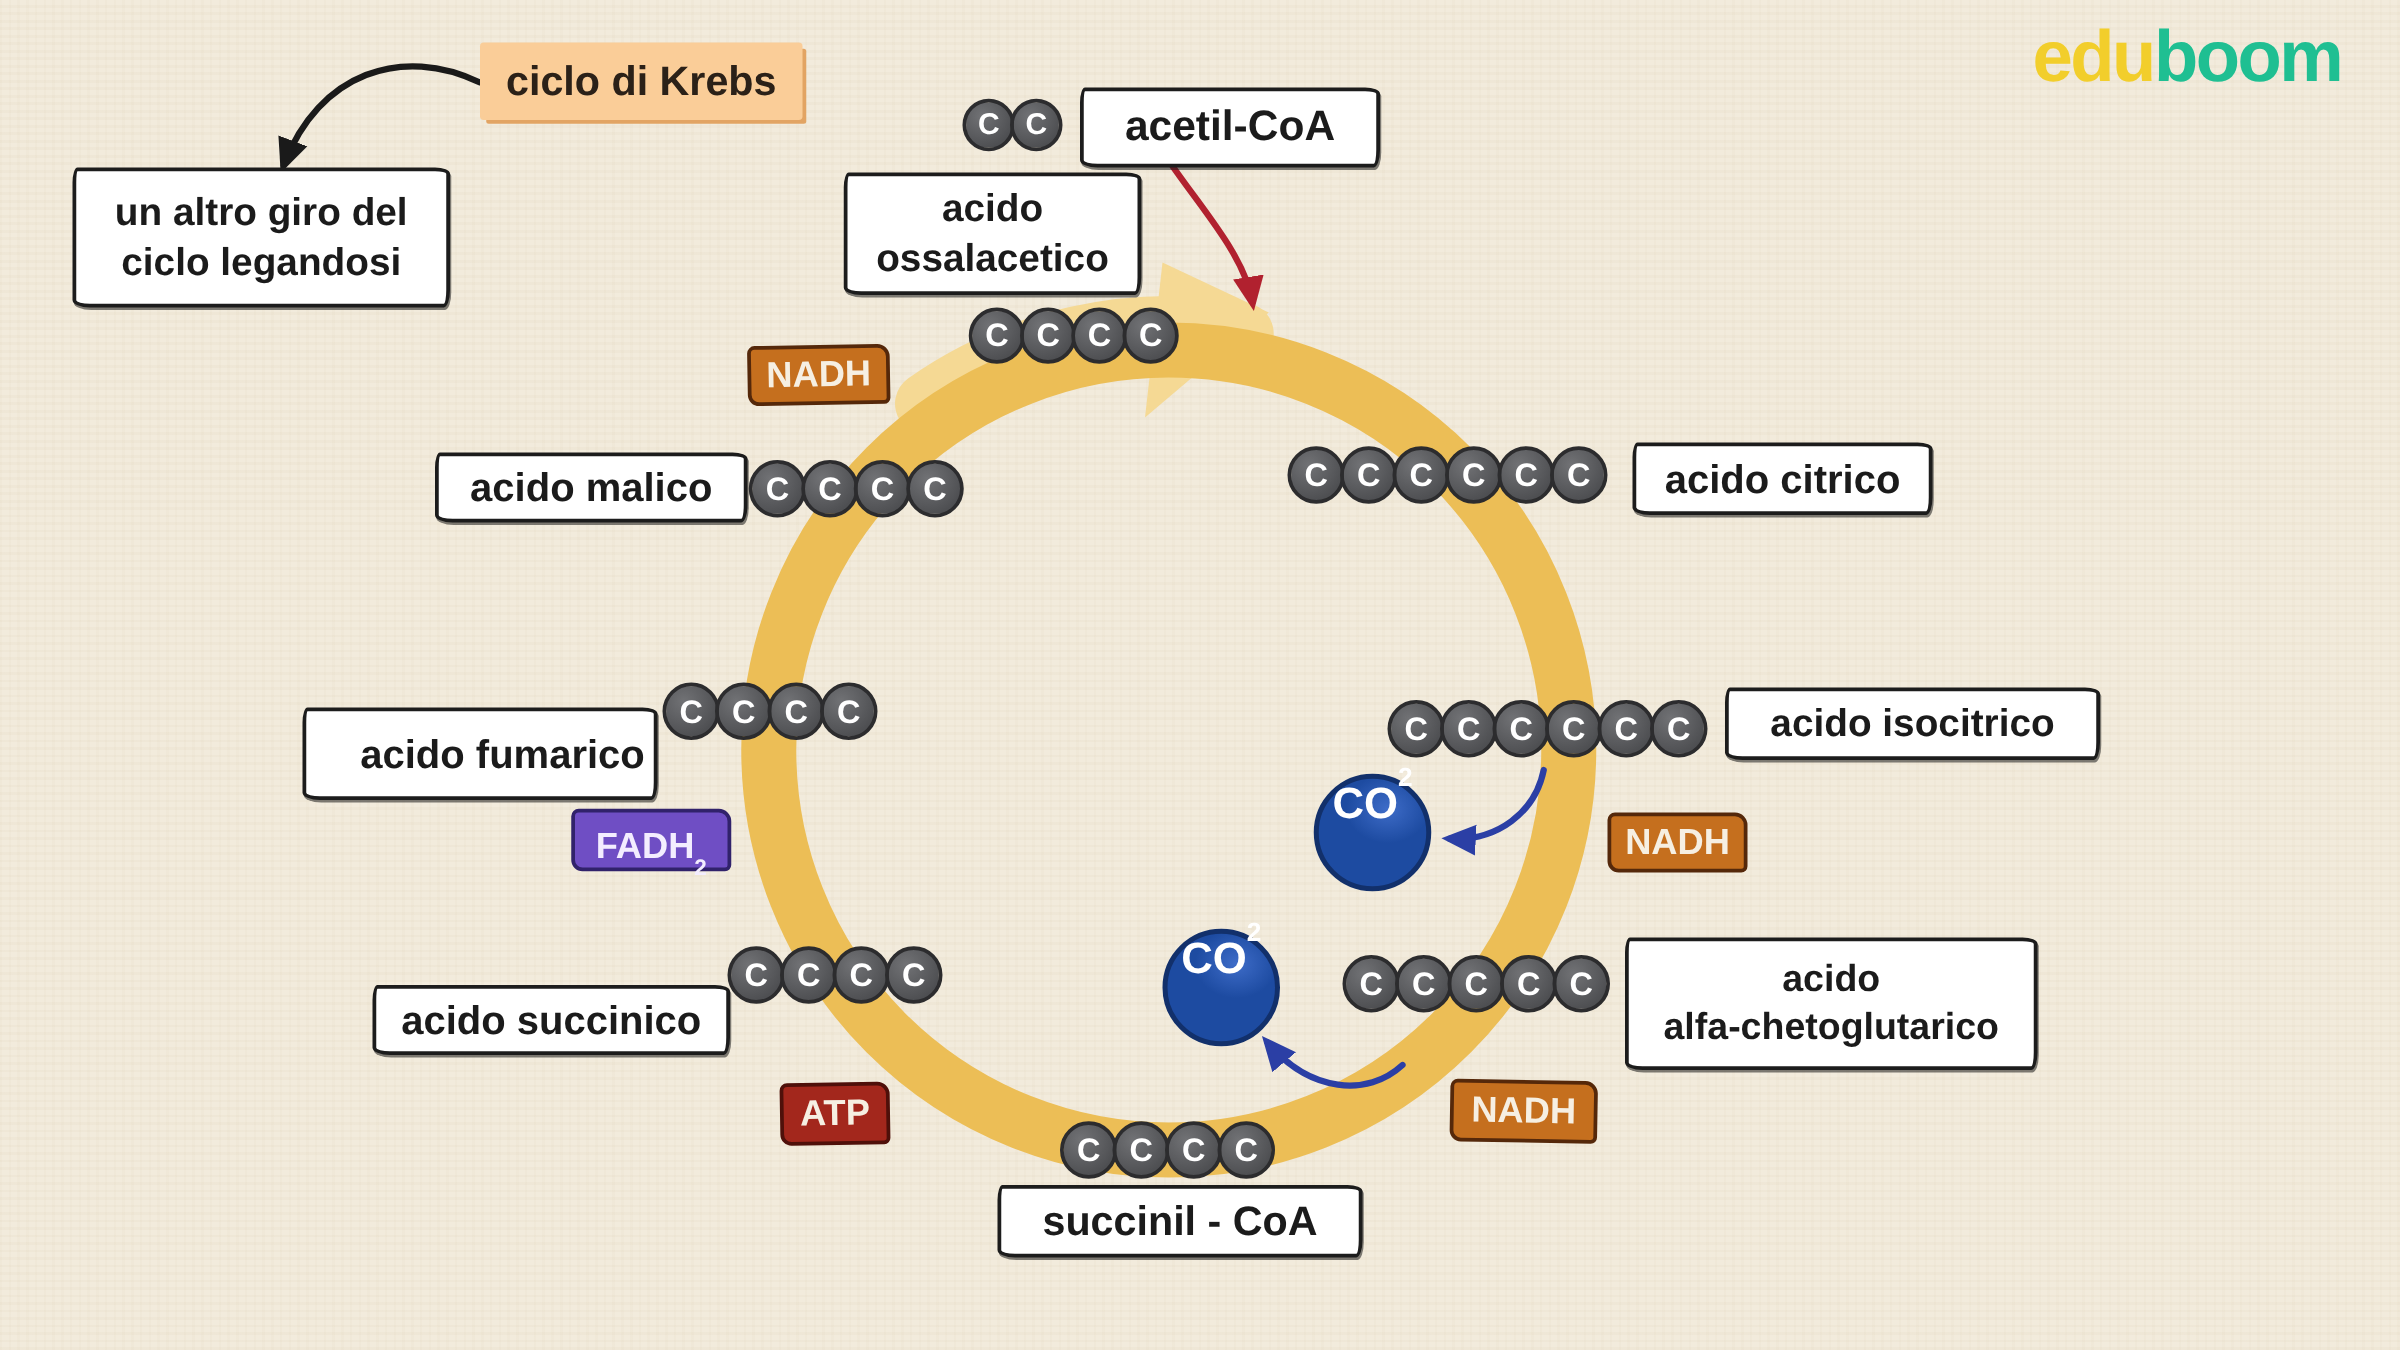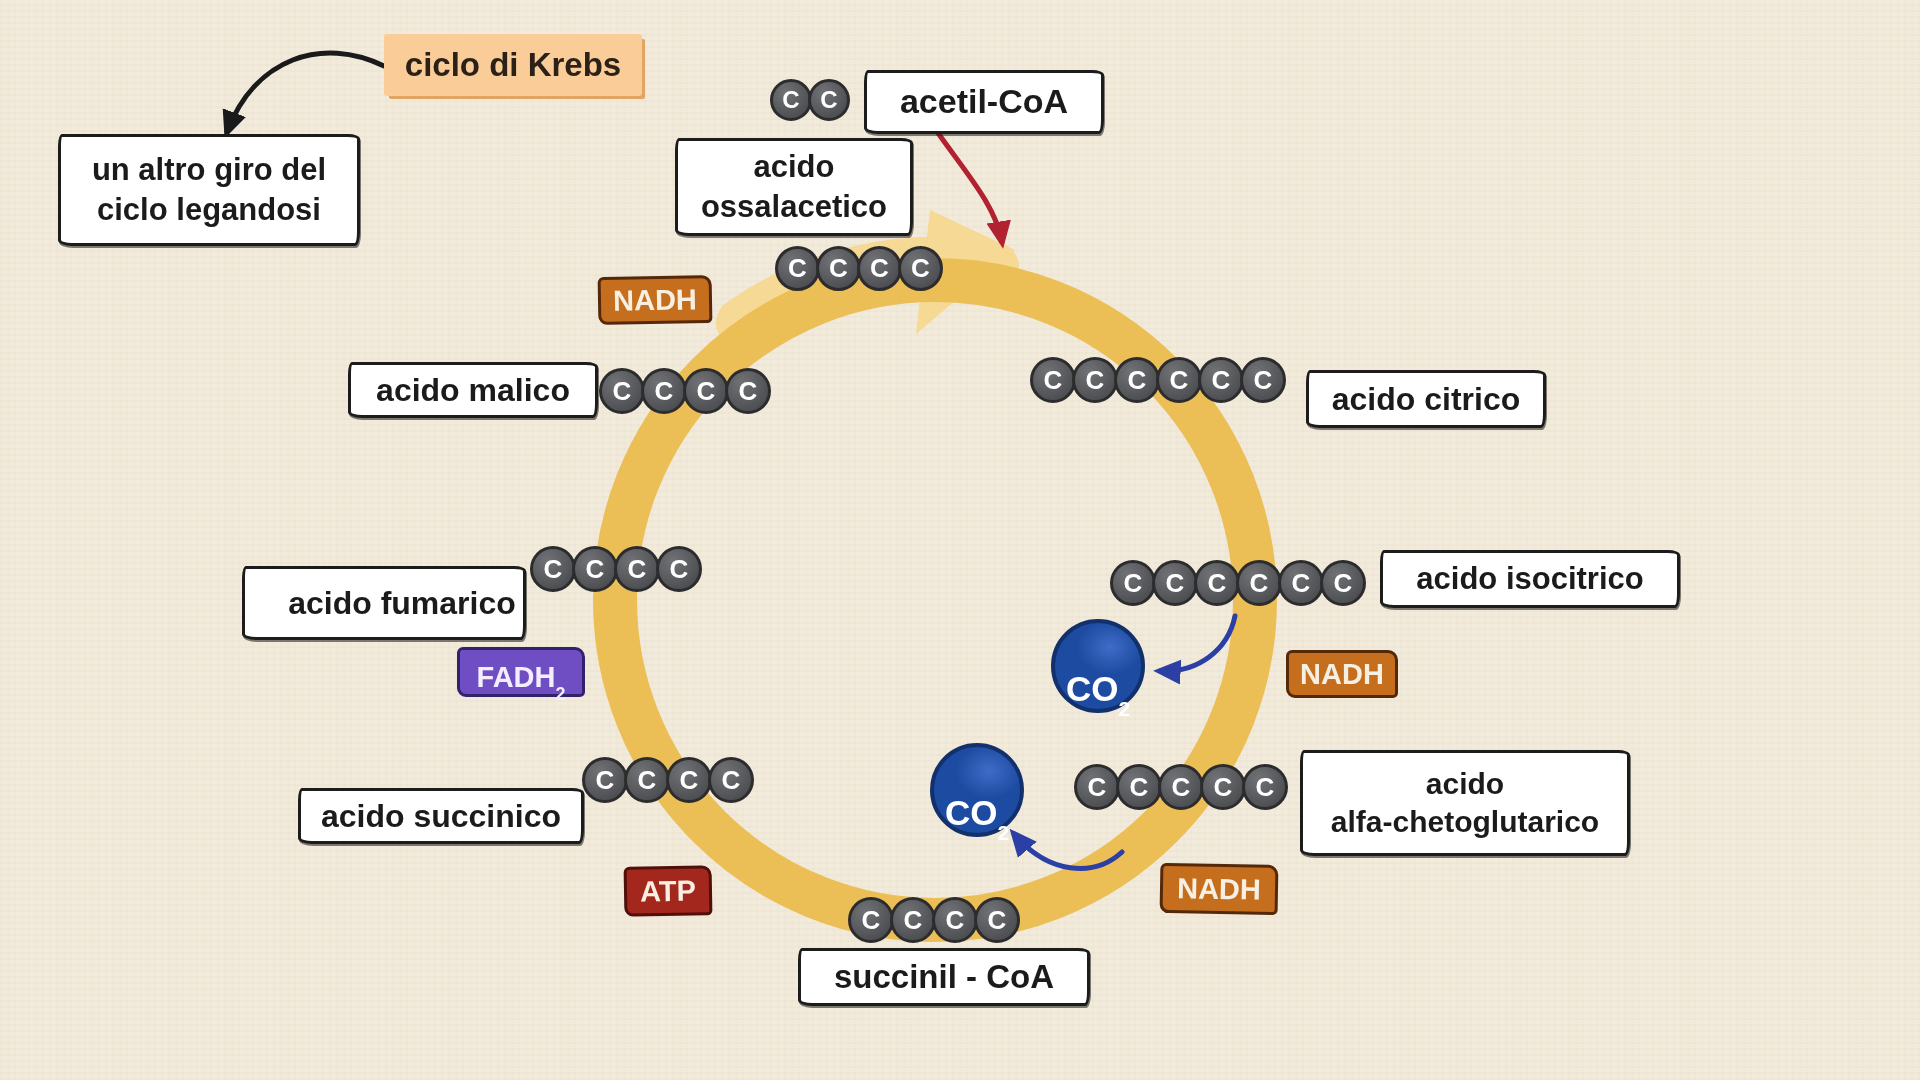--- a/index.html
+++ b/index.html
@@ -52,42 +52,42 @@
   .atp{background:#A3271C;border-color:#4F100A;}
   .fadh{background:#6F4EC4;border-color:#31226B;color:#F3EDFF;align-items:flex-end;}
   .rot-l{transform:rotate(-1deg);}
   .rot-r{transform:rotate(1deg);}
 
   
   .co2{
     position:absolute;width:94px;height:94px;border-radius:50%;box-sizing:border-box;
     background:radial-gradient(ellipse 46px 38px at 64% 28%, #3E6CC8 0%, rgba(62,108,200,0) 72%), #1D4BA1;
     border:4px solid #12306B;color:#FFFFFF;font-size:35px;
-    display:flex;align-items:flex-end;justify-content:center;
+    display:flex;align-items:flex-start;justify-content:center;
   }
   .co2 sub{font-size:0.6em;vertical-align:-0.3em;line-height:0;}
 
   
   .logo{position:absolute;left:1626px;top:12px;font-size:58px;letter-spacing:-2px;}
   .logo .edu{color:#F2CE2B;}
   .logo .boom{color:#1FBF92;}
 
   
   #b-title{left:384px;top:34px;width:258px;height:62px;}
   #b-note{left:58px;top:134px;width:302px;height:112px;font-size:31px;}
   #r-acetyl{left:770px;top:79px;}
   #b-acetyl{left:864px;top:70px;width:240px;height:64px;font-size:34px;}
   #b-oxalo{left:675px;top:138px;width:238px;height:98px;font-size:31px;}
   #r-oxalo{left:775px;top:246px;}
   #r-oxalo .c{width:45px;height:45px;}
   #bg-nadh-top{left:598px;top:276px;width:114px;height:48px;}
   #b-malic{left:348px;top:362px;width:250px;height:56px;}
   #r-malic{left:599px;top:368px;}
   #r-citric{left:1030px;top:357px;}
-  #b-citric{left:1306px;top:354px;width:240px;height:58px;margin-top:16px;}
+  #b-citric{left:1306px;top:354px;width:240px;height:58px;}
   #r-isocitric{left:1110px;top:560px;}
   #b-isocitric{left:1380px;top:550px;width:300px;height:58px;font-size:31px;text-align:right;}
   #b-fumaric{left:242px;top:566px;width:284px;height:74px;padding-left:36px;}
   #r-fumaric{left:530px;top:546px;}
   #bg-fadh2{left:457px;top:647px;width:128px;height:50px;}
   #co2-upper{left:1051px;top:619px;}
   #bg-nadh-right{left:1286px;top:650px;width:112px;height:48px;}
   #b-succinic{left:298px;top:752px;width:286px;height:56px;margin-top:36px;}
   #r-succinic{left:582px;top:757px;}
   #r-alpha{left:1074px;top:764px;}
@@ -248,14 +248,17 @@
 
   <div class="co2" id="co2-upper">
     <span>CO</span>
       <sub>2</sub>
   </div>
   <div class="co2" id="co2-lower">
     <span>CO</span>
       <sub>2</sub>
   </div>
 
+  <div class="logo">
+    <span class="edu">edu</span><span class="boom">boom</span>
+  </div>
 
 </div>
 
 </body></html>

